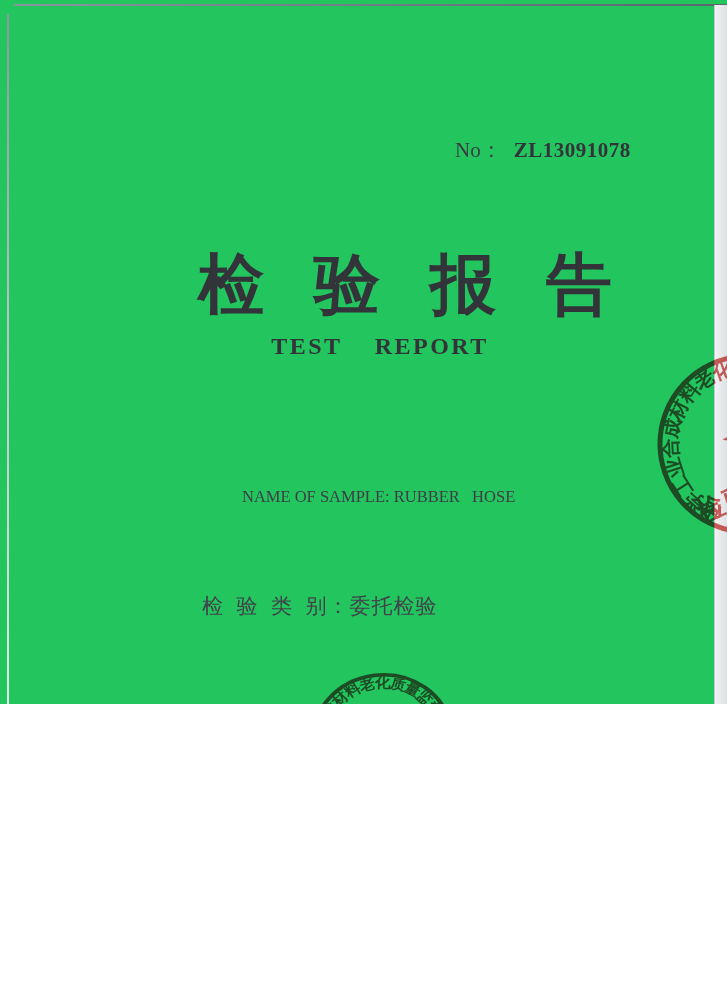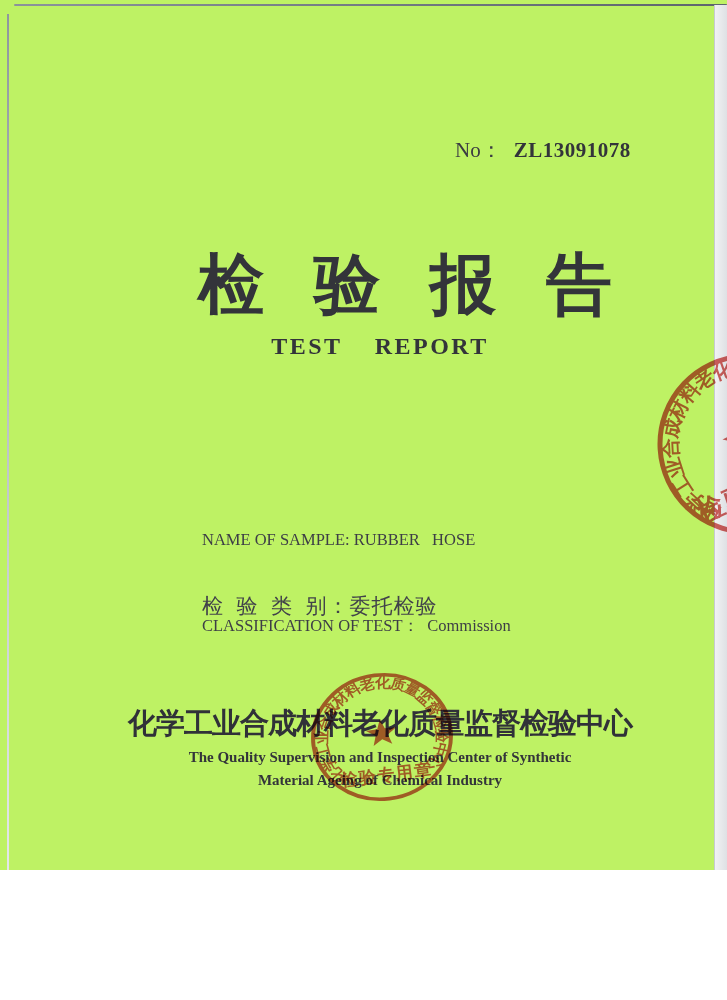--- a/index.html
+++ b/index.html
@@ -1,19 +1,19 @@
 <!DOCTYPE html>
 <html style="--seal-color: #cf4b47;"><head>
 <meta charset="utf-8">
 <style>
   html,body{margin:0;padding:0;background:#ffffff;}
   .page{
     position:relative;
-    width:727px;height:870px;
-    background:#bef264;
+    width:727px;height:704px;
+    background:#22c55e;
     overflow:hidden;
     font-family:"Liberation Serif","DejaVu Serif",serif;
     color:#3b3c42;
   }
   
   .edge-top{position:absolute;top:4px;left:14px;right:0;height:2px;
     background:linear-gradient(to right,#8b939b,#6e767e 60%,#5d656d);border-radius:2px;}
   .edge-left{position:absolute;left:7px;top:14px;bottom:0;width:2px;
     background:linear-gradient(#8f979e,#b9c0c6 45%,#d4d9dd 80%,#e4e7ea);}
   .edge-right{position:absolute;right:0;top:5px;bottom:0;width:12px;
@@ -26,21 +26,21 @@
   .title-cn{position:absolute;top:240px;left:20px;width:720px;margin:0;
     text-align:center;font-size:66px;font-weight:bold;color:#33343a;
     letter-spacing:50px;padding-left:50px;white-space:nowrap;}
   .title-en{position:absolute;top:333px;left:20px;width:720px;text-align:center;
     font-size:24px;font-weight:bold;letter-spacing:2.5px;word-spacing:24px;color:#33343a;}
   
   .cn-line{position:absolute;left:202px;font-size:21px;line-height:1.1;
     white-space:pre;color:#41424a;letter-spacing:1px;}
   .en-line{position:absolute;left:202px;font-size:16.5px;line-height:1.1;
     white-space:pre;color:#3d3e46;}
-  .r1cn{top:476px;} .r1en{top:531px;}
+  .r1cn{top:476px;} .r1en{top:488px;margin-left:40px;}
   .r2cn{top:536px;} .r2en{top:560px;}
   .r3cn{top:595px;text-align:right;} .r3en{top:617px;}
   
   .org{position:absolute;top:704px;left:10px;width:740px;text-align:center;}
   .org-cn{font-size:29px;font-weight:bold;letter-spacing:-1px;color:#303138;margin:0;}
   .org-en{font-size:15px;font-weight:bold;line-height:20px;color:#33343a;margin-top:3px;}
   
   .seal{position:absolute;mix-blend-mode:multiply;opacity:.88;}
   .seal-bottom{left:282px;top:637px;}
   .seal-right{left:638px;top:334px;}
@@ -60,21 +60,20 @@
 
   <div class="report-no"><span>No：</span><span class="no-value">ZL13091078</span></div>
 
   <h1 class="title-cn">检验报告</h1>
   <div class="title-en">TEST REPORT</div>
 
   <div class="en-line r1en">NAME OF SAMPLE: RUBBER   HOSE</div>
 
 
   <div class="cn-line r3cn">检  验  类  别：委托检验</div>
-  <div class="en-line r3en">CLASSIFICATION OF TEST：  Commission</div>
 
   <div class="org">
     <div class="org-cn">化学工业合成材料老化质量监督检验中心</div>
     <div class="org-en">The Quality Supervision and Inspection Center of Synthetic</div>
     <div class="org-en">Material Ageing of Chemical Industry</div>
   </div>
 
   <svg class="seal seal-bottom" width="200" height="200" viewBox="-100 -100 200 200">
     <g transform="rotate(-7)">
       <g transform="scale(1,0.9)">

